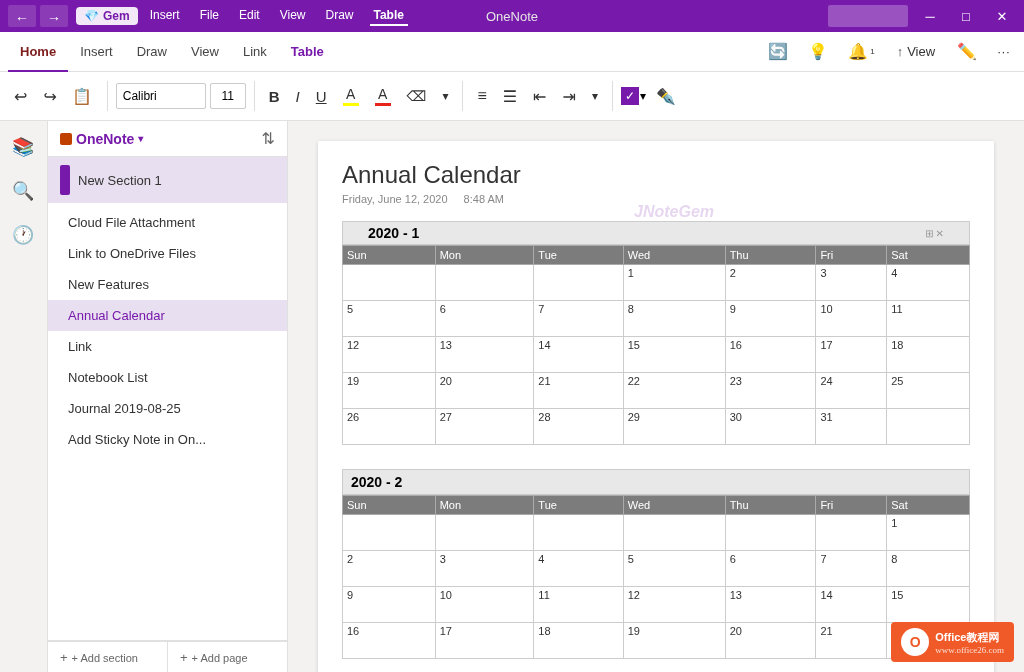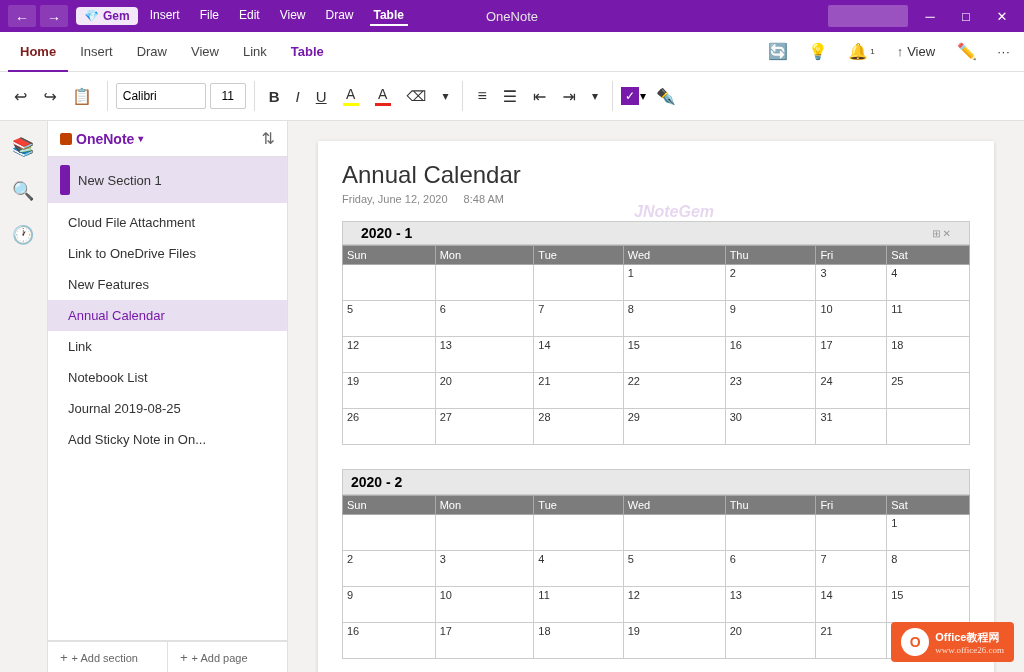--- a/index.html
+++ b/index.html
@@ -462,21 +462,21 @@
       <div class="note-meta">
         <span>Friday, June 12, 2020</span>
         <span>8:48 AM</span>
       </div>
 
       <div class="watermark">
         <span style="color:rgba(119,25,170,0.18); font-size:16px; font-style:italic;">JNoteGem</span>
       </div>
 
       <div class="calendar-section">
-        <div style="display:flex; justify-content:space-between; align-items:center; background:#e8e8e8; padding:3px 18px; border:1px solid #ccc;">
+        <div style="display:flex; justify-content:space-between; align-items:center; background:#e8e8e8; padding:3px 25px; border:1px solid #ccc;">
           <span class="calendar-month" style="background:transparent; padding:0;">2020 - 1</span>
           <div style="display:flex; gap:2px;">
             <span style="font-size:10px; color:#999; cursor:pointer;">⊞</span>
             <span style="font-size:10px; color:#999; cursor:pointer;">✕</span>
           </div>
         </div>
         <table class="cal-table">
           <thead>
             <tr>
               <th>Sun</th>

